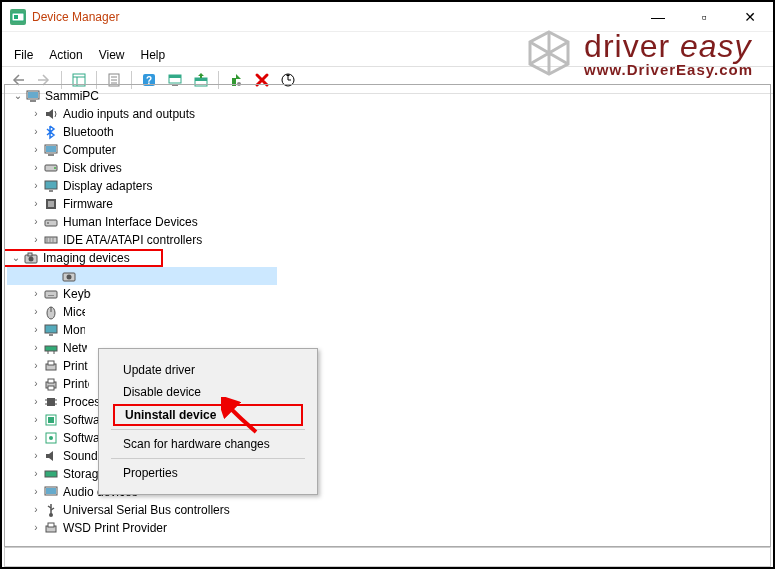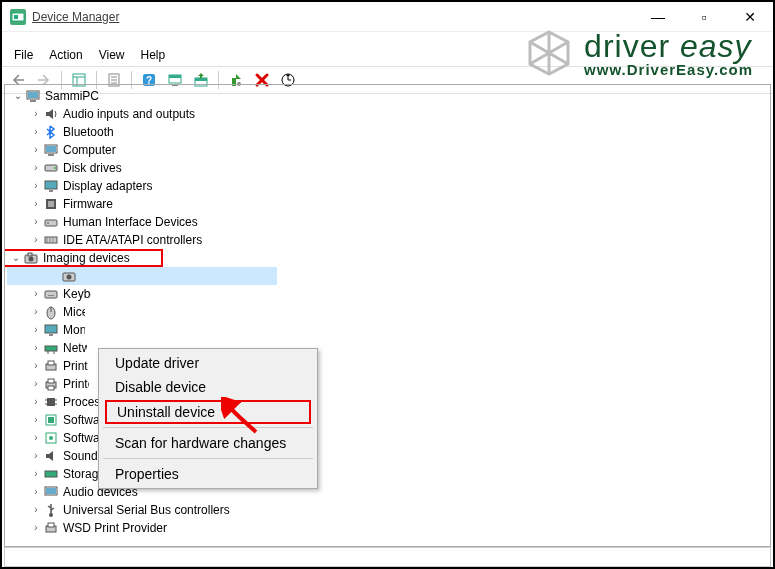--- a/index.html
+++ b/index.html
@@ -1,44 +1,44 @@
 <!DOCTYPE html>
 <html><head>
   <meta charset="utf-8">
   <style>
     * { box-sizing: border-box; margin: 0; padding: 0; font-family: "Segoe UI", Tahoma, sans-serif; }
     body { width: 775px; height: 569px; position: relative; overflow: hidden; border: 2px solid #000; background: #fff; }
     .titlebar { height: 30px; display: flex; align-items: center; padding: 0 0 0 8px; border-bottom: 1px solid #eee; }
     .titlebar .icon { width: 16px; height: 16px; background: #4a7; border-radius: 2px; margin-right: 6px; flex-shrink: 0; }
-    .titlebar .title { flex: 1; font-size: 12px; color: #404040; text-decoration: underline; }
+    .titlebar .title { flex: 1; font-size: 12px; color: #c2410c; }
     .titlebar .controls { display: flex; }
     .titlebar .controls button { width: 46px; height: 30px; border: none; background: transparent; font-size: 14px; cursor: pointer; }
     .menubar { height: 22px; display: flex; align-items: center; padding: 0 4px; font-size: 12px; margin-top: 12px; }
     .menubar span { padding: 2px 8px; cursor: default; }
     .toolbar { height: 28px; display: flex; align-items: center; padding: 0 4px; border-top: 1px solid #e0e0e0; border-bottom: 1px solid #e0e0e0; gap: 2px; }
     .toolbar .tb { width: 24px; height: 22px; display: flex; align-items: center; justify-content: center; cursor: default; border: 1px solid transparent; }
     .toolbar .sep { width: 1px; height: 18px; background: #ccc; margin: 0 3px; }
     .body-area { position: absolute; top: 82px; left: 2px; right: 2px; bottom: 0; }
     .tree-panel { border: 1px solid #aaa; height: 463px; padding: 2px 2px 0 2px; overflow: hidden; font-size: 12px; color: #000; }
     .tree-row { display: flex; align-items: center; height: 18px; line-height: 18px; white-space: nowrap; }
     .tree-row .expander { width: 14px; text-align: center; color: #666; font-size: 10px; cursor: default; user-select: none; flex-shrink: 0; }
     .tree-row .expander.blank { visibility: hidden; }
     .tree-row .devicon { width: 16px; height: 16px; margin-right: 4px; display: inline-flex; align-items: center; justify-content: center; flex-shrink: 0; }
     .indent1 { padding-left: 4px; }
     .indent2 { padding-left: 22px; }
     .indent3 { padding-left: 40px; }
     .highlight-box { border: 2px solid #e00; }
     .row-hl { margin-left: -4px; padding-left: 4px; }
-    .context-menu { position: absolute; left: 94px; top: 264px; width: 220px; background: #f0f0f0; border: 1px solid #aaa; box-shadow: 2px 2px 4px rgba(0,0,0,0.25); font-size: 14px; padding: 2px; }
+    .context-menu { position: absolute; left: 94px; top: 264px; width: 220px; background: #f0f0f0; border: 1px solid #aaa; box-shadow: 2px 2px 4px rgba(0,0,0,0.25); font-size: 12px; padding: 10px; }
     .context-menu .item { padding: 4px 14px; cursor: default; }
     .context-menu .sep { height: 1px; background: #ccc; margin: 3px 2px; }
     .context-menu .item.bold { font-weight: normal; }
-    .context-menu .item.hl { border: 2px solid #e00; margin: 1px 4px; padding: 2px 10px; }
+    .context-menu .item.hl { border: 2px solid #e00; margin: 1px 4px; padding: 2px 10px; font-weight: bold; }
     .arrow { position: absolute; left: 217px; top: 313px; pointer-events: none; }
-    .watermark { position: absolute; right: 20px; top: 26px; text-align: left; color: #14532d; pointer-events: none; font-family: Arial, sans-serif; display: flex; align-items: center; gap: 10px; }
+    .watermark { position: absolute; right: 20px; top: 26px; text-align: left; color: #7f1d1d; pointer-events: none; font-family: Arial, sans-serif; display: flex; align-items: center; gap: 10px; }
     .watermark .logo { width: 50px; height: 50px; flex-shrink:0; }
     .watermark .t1 { font-size: 32px; letter-spacing: 1px; }
     .watermark .t1 span.em { font-style: italic; }
     .watermark .t2 { font-size: 15px; letter-spacing: 1px; margin-top: -4px; font-weight: bold; }
     .statusbar { position: absolute; bottom: 0; left: 0; right: 0; height: 20px; border: 1px solid #ccc; background: #fff; }
     svg { display: block; }
     .truncated { display:inline-block; max-width: 28px; overflow:hidden; }
   </style>
 </head>
 <body>

